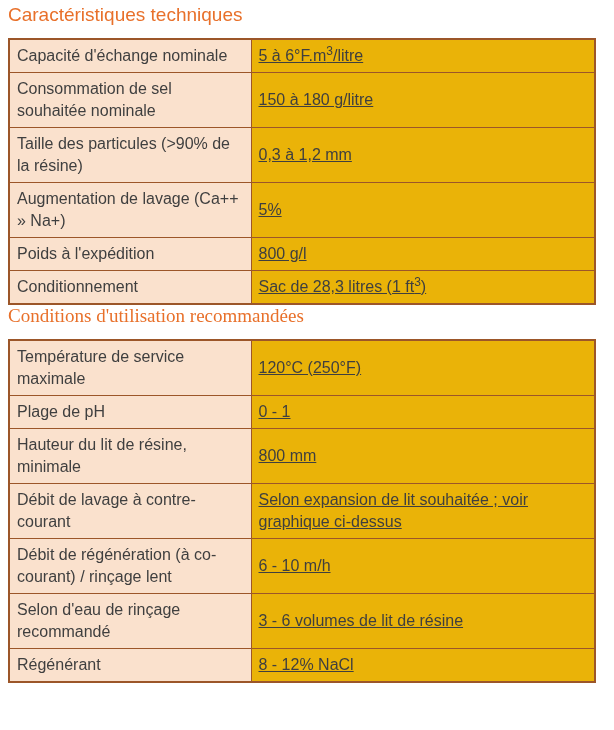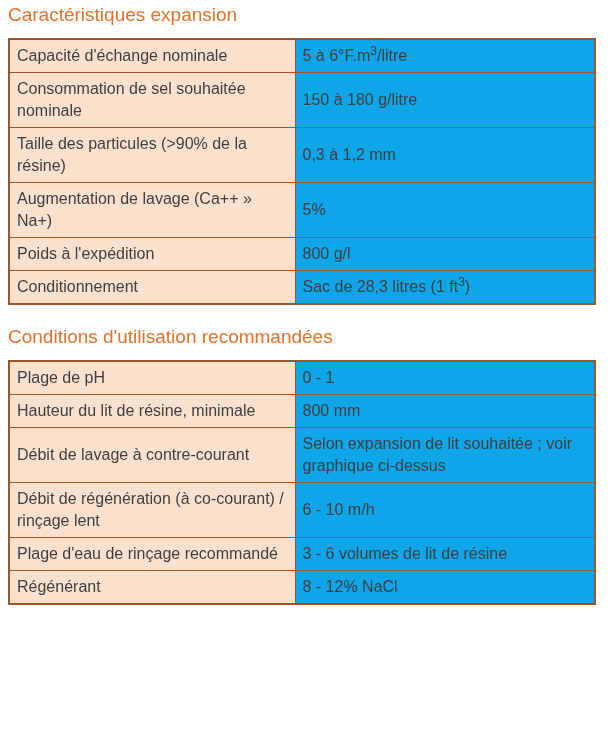--- a/index.html
+++ b/index.html
@@ -26,57 +26,58 @@
     padding: 4px 18px 0 8px;
   }
   h2.section-title {
     color: var(--accent-color);
     font-size: 19px;
     line-height: 22px;
     font-weight: 400;
     margin: 0 0 12px 0;
   }
   section + section h2.section-title {
-    margin-top: 21px;
+    font-family: Liberation Serif, serif;
   }
   table.spec-table {
     width: 100%;
     border-collapse: collapse;
     border: 2px solid var(--border-color);
     table-layout: fixed;
   }
   table.spec-table td {
     border: 1px solid var(--border-color);
     font-size: 16px;
     line-height: 22px;
     padding: 5px 7px;
     vertical-align: middle;
     word-wrap: break-word;
   }
   td.label-cell {
     background: var(--label-bg);
-    width: 286px;
+    width: 242px;
     margin-top: 37px;
   }
   td.value-cell {
-    background: #0ea5e9;
+    background: #eab308;
+    text-decoration: underline;
   }
   td.value-cell sup {
     font-size: 12px;
     line-height: 0;
     vertical-align: super;
   }
 </style>
 </head>
 <body>
 
 <div class="page">
 
   <section>
-    <h2 class="section-title">Caractéristiques expansion</h2>
+    <h2 class="section-title">Caractéristiques techniques</h2>
     <table class="spec-table">
       <tbody>
           <tr>
             <td class="label-cell">Capacité d'échange nominale</td>
             <td class="value-cell">5 à 6°F.m<sup>3</sup>/litre</td>
           </tr>
           <tr>
             <td class="label-cell">Consommation de sel souhaitée nominale</td>
             <td class="value-cell">150 à 180 g/litre</td>
           </tr>
@@ -98,37 +99,41 @@
           </tr>
         </tbody>
     </table>
   </section>
 
   <section>
     <h2 class="section-title">Conditions d'utilisation recommandées</h2>
     <table class="spec-table">
       <tbody>
           <tr>
+            <td class="label-cell">Température de service maximale</td>
+            <td class="value-cell">120°C (250°F)</td>
+          </tr>
+          <tr>
             <td class="label-cell">Plage de pH</td>
             <td class="value-cell">0 - 1</td>
           </tr>
           <tr>
             <td class="label-cell">Hauteur du lit de résine, minimale</td>
             <td class="value-cell">800 mm</td>
           </tr>
           <tr>
             <td class="label-cell">Débit de lavage à contre-courant</td>
             <td class="value-cell">Selon expansion de lit souhaitée ; voir graphique ci-dessus</td>
           </tr>
           <tr>
             <td class="label-cell">Débit de régénération (à co-courant) / rinçage lent</td>
             <td class="value-cell">6 - 10 m/h</td>
           </tr>
           <tr>
-            <td class="label-cell">Plage d'eau de rinçage recommandé</td>
+            <td class="label-cell">Selon d'eau de rinçage recommandé</td>
             <td class="value-cell">3 - 6 volumes de lit de résine</td>
           </tr>
           <tr>
             <td class="label-cell">Régénérant</td>
             <td class="value-cell">8 - 12% NaCl</td>
           </tr>
         </tbody>
     </table>
   </section>
 

